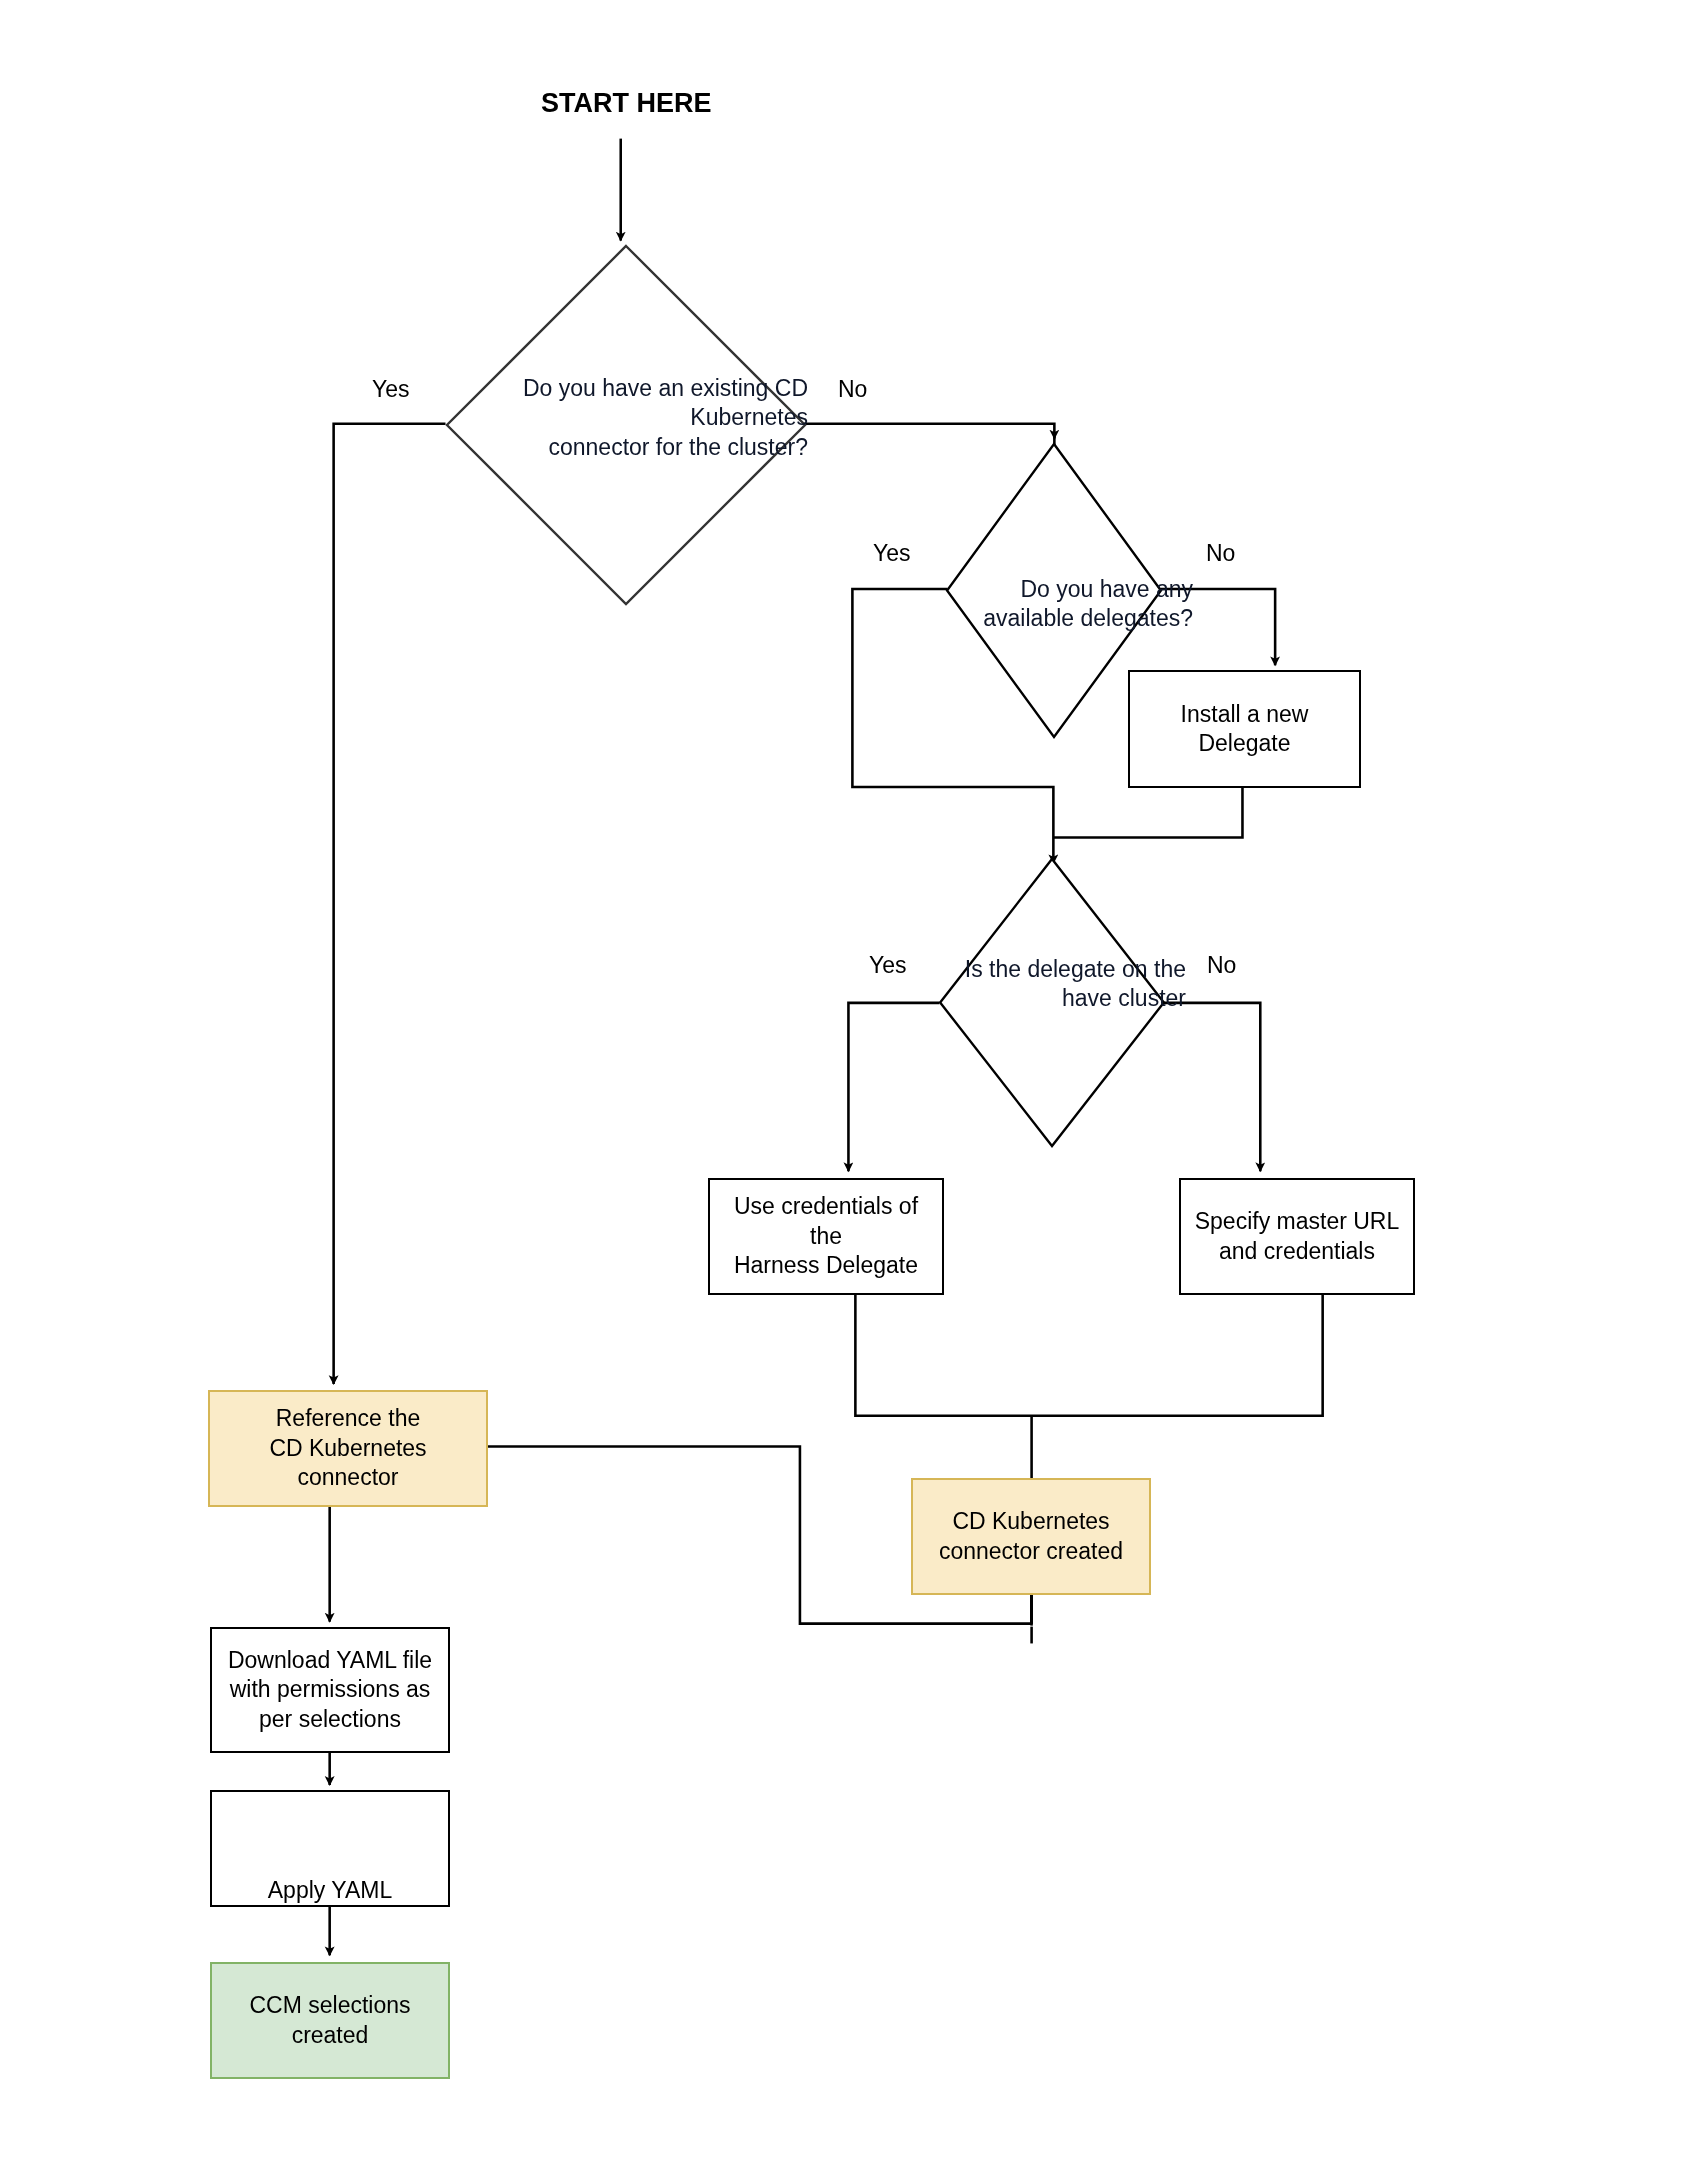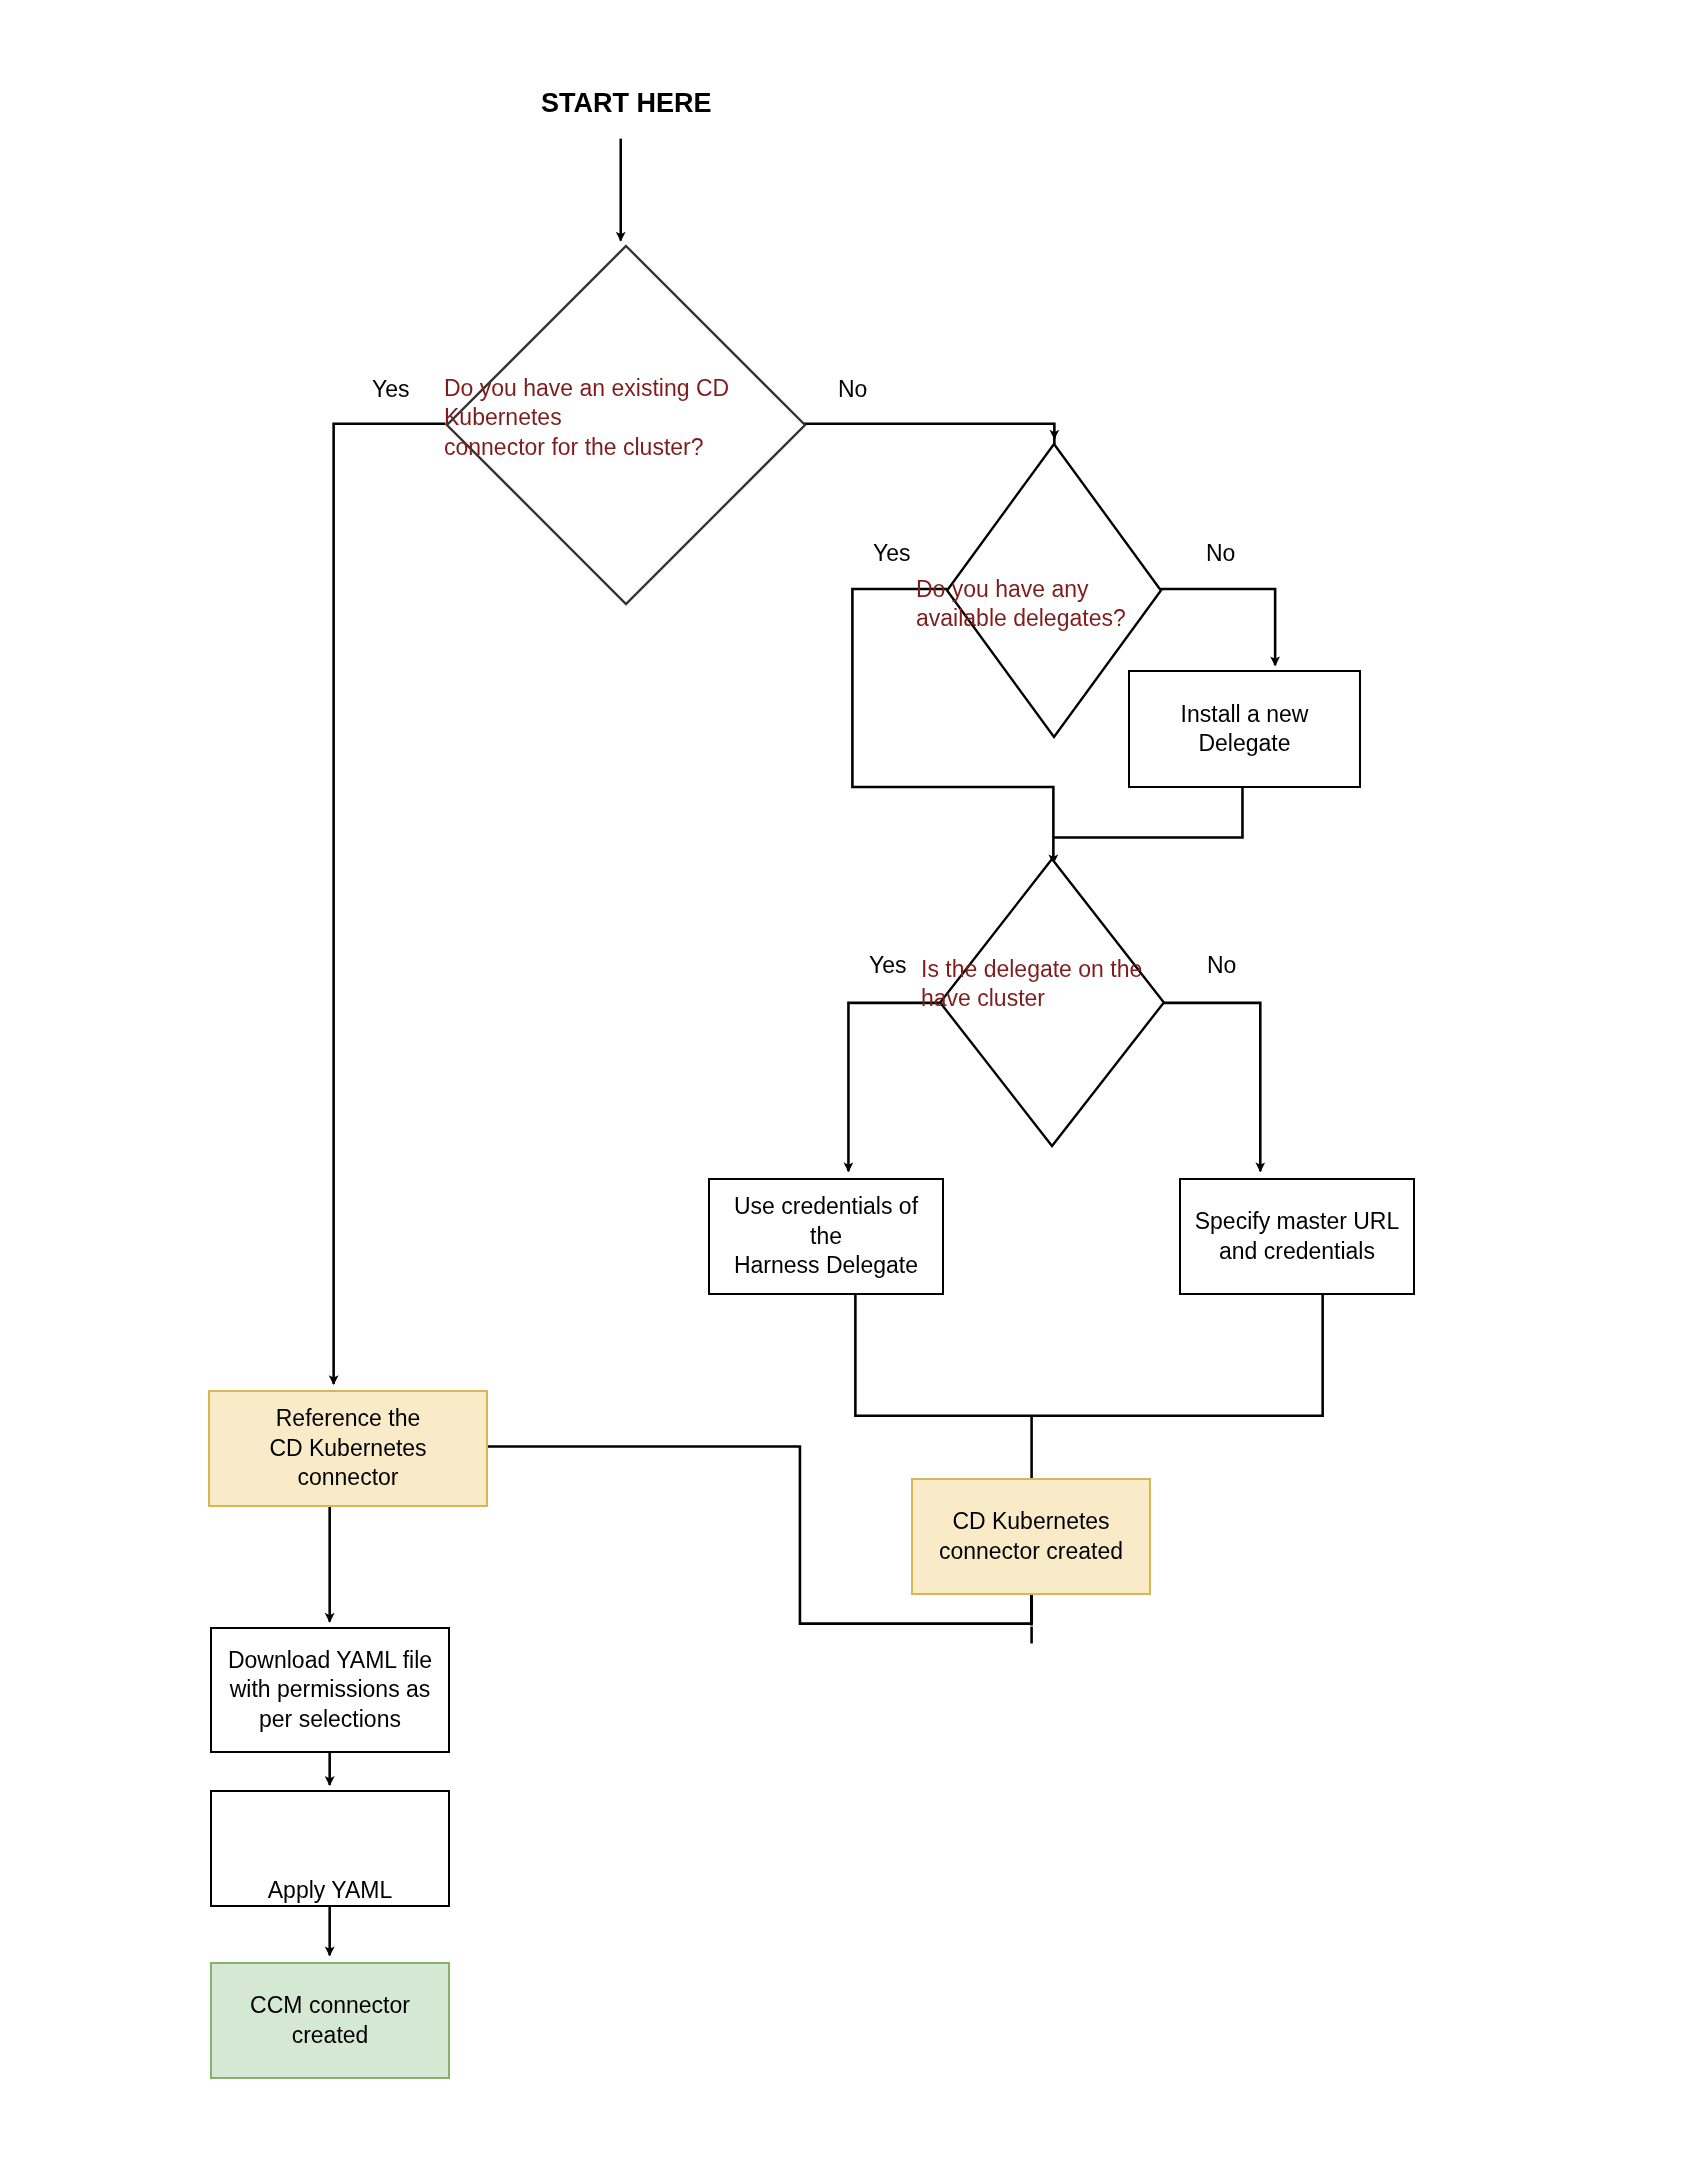--- a/index.html
+++ b/index.html
@@ -43,22 +43,22 @@
     border: 2px solid #D6B656;
   }
   .box.accent-green {
     background: #D5E8D4;
     border: 2px solid #82B366;
   }
   .box .txt { padding: 0 8px; }
   .diamond-label {
     position: absolute;
     font-size: 23px;
-    color: #7f1d1d;
-    text-align: left;
+    color: #0f172a;
+    text-align: right;
     line-height: 1.28;
     pointer-events: none;
     white-space: pre-line;
   }
   .edge-label {
     position: absolute;
     font-size: 23px;
     color: #000000;
     white-space: nowrap;
   }
@@ -183,18 +183,18 @@
     <span class="txt" style="white-space:pre-line;">Download YAML file
 with permissions as
 per selections</span>
   </div>
 
   <div class="node box" style="left:210px; top:1790px; width:240px; height:117px;align-items:flex-end;">
     <span class="txt" style="white-space:pre-line;">Apply YAML</span>
   </div>
 
   <div class="node box accent-green" style="left:210px; top:1962px; width:240px; height:117px;">
-    <span class="txt" style="white-space:pre-line;">CCM connector
+    <span class="txt" style="white-space:pre-line;">CCM selections
 created</span>
   </div>
 
 </div>
 
 
 </body></html>

